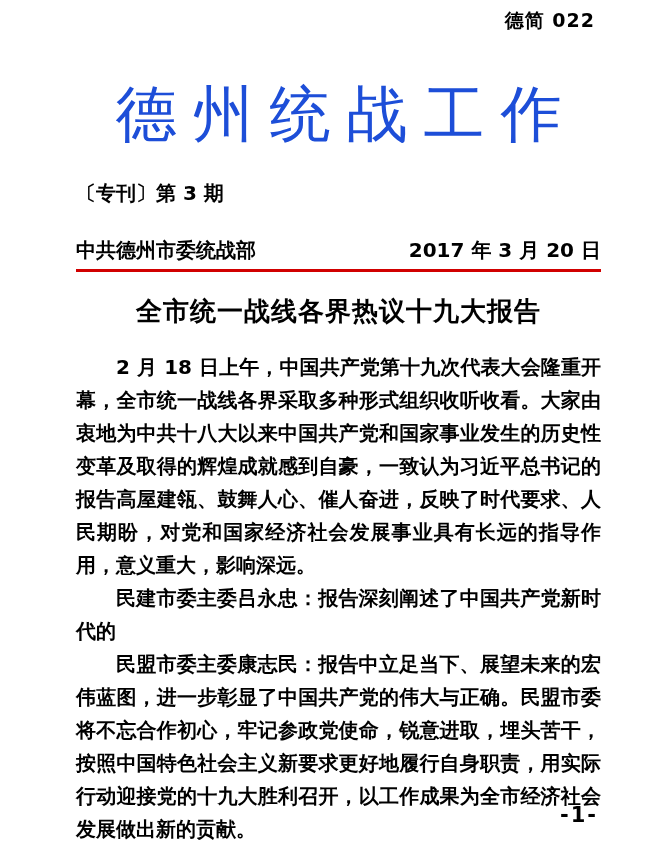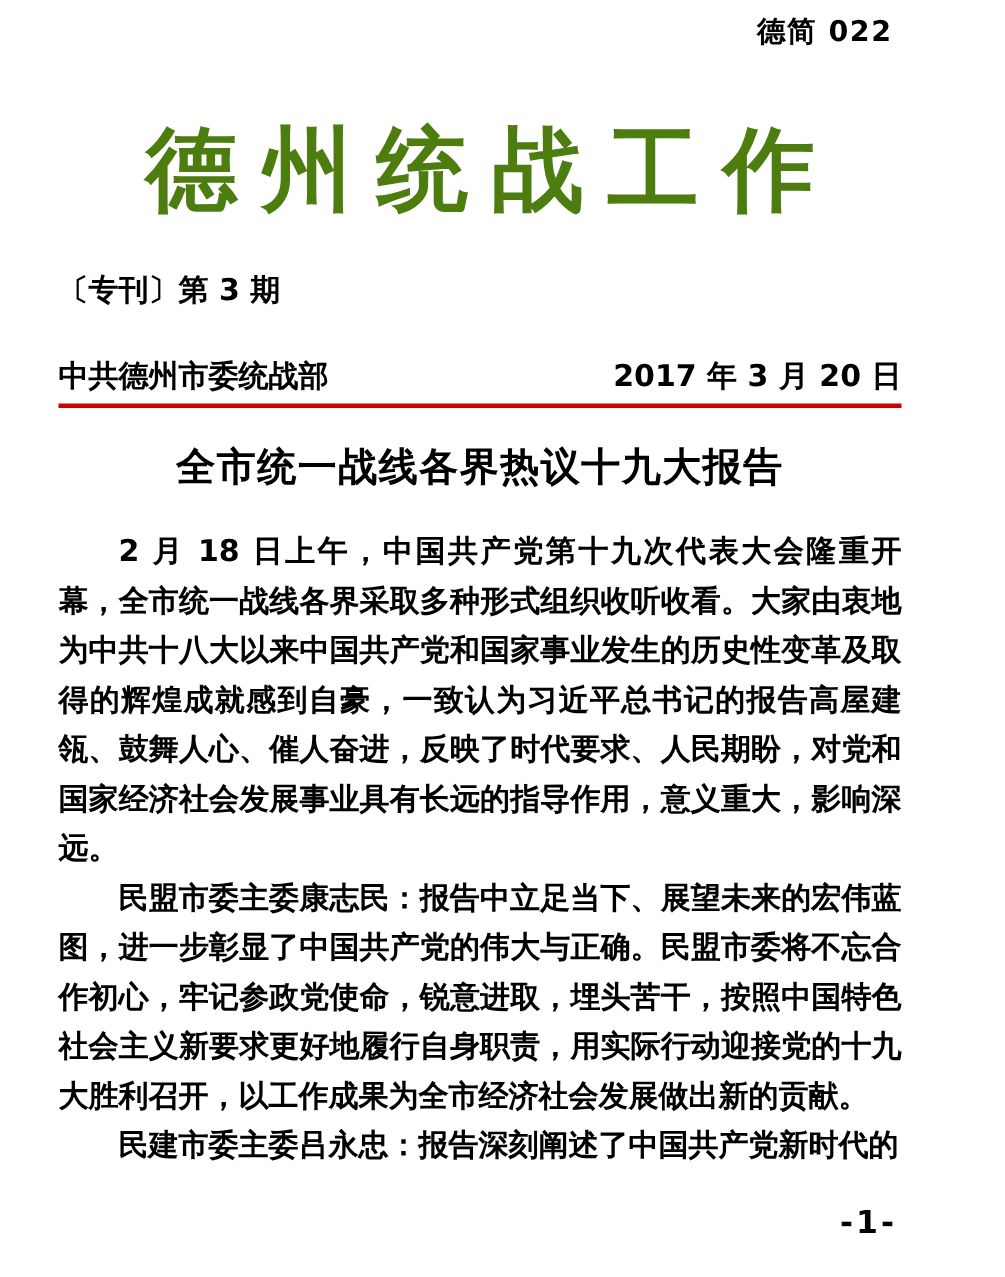--- a/index.html
+++ b/index.html
@@ -3,38 +3,38 @@
 <meta charset="utf-8">
 <style>
   html, body { margin: 0; padding: 0; background: #ffffff; }
   .page {
     position: relative;
     width: 670px;
     height: 851px;
     margin: 0 auto;
     background: #ffffff;
     box-sizing: border-box;
-    padding: 8px 69px 0 39px;
+    padding: 8px 69px 0 76px;
     font-family: "DejaVu Sans", sans-serif;
     color: #000000;
     overflow: hidden;
   }
   .doc-number {
     text-align: right;
     font-size: 19px;
     font-weight: bold;
     letter-spacing: 1px;
     padding-right: 6px;
   }
   .masthead {
     margin-top: 42px;
     text-align: center;
-    color: #4d7c0f;
+    color: #1d4ed8;
     font-size: 61px;
-    font-weight: 700;
+    font-weight: 400;
     letter-spacing: 16px;
     text-indent: 16px;
     line-height: 1.25;
     white-space: nowrap;
   }
   .issue-line {
     margin-top: 28px;
     text-align: left;
     font-size: 20px;
     font-weight: bold;
@@ -90,19 +90,19 @@
 
   <div class="header-row">
     <span>中共德州市委统战部</span>
     <span>2017 年 3 月 20 日</span>
   </div>
 
   <div class="article-title">全市统一战线各界热议十九大报告</div>
 
   <div class="article-body">
     <p>2 月 18 日上午，中国共产党第十九次代表大会隆重开幕，全市统一战线各界采取多种形式组织收听收看。大家由衷地为中共十八大以来中国共产党和国家事业发生的历史性变革及取得的辉煌成就感到自豪，一致认为习近平总书记的报告高屋建瓴、鼓舞人心、催人奋进，反映了时代要求、人民期盼，对党和国家经济社会发展事业具有长远的指导作用，意义重大，影响深远。</p>
+    <p>民建市委主委吕永忠：报告深刻阐述了中国共产党新时代的</p>
     <p>民盟市委主委康志民：报告中立足当下、展望未来的宏伟蓝图，进一步彰显了中国共产党的伟大与正确。民盟市委将不忘合作初心，牢记参政党使命，锐意进取，埋头苦干，按照中国特色社会主义新要求更好地履行自身职责，用实际行动迎接党的十九大胜利召开，以工作成果为全市经济社会发展做出新的贡献。</p>
-    <p>民建市委主委吕永忠：报告深刻阐述了中国共产党新时代的</p>
   </div>
 
   <div class="page-number">-1-</div>
 
 </div>
 
 </body></html>

